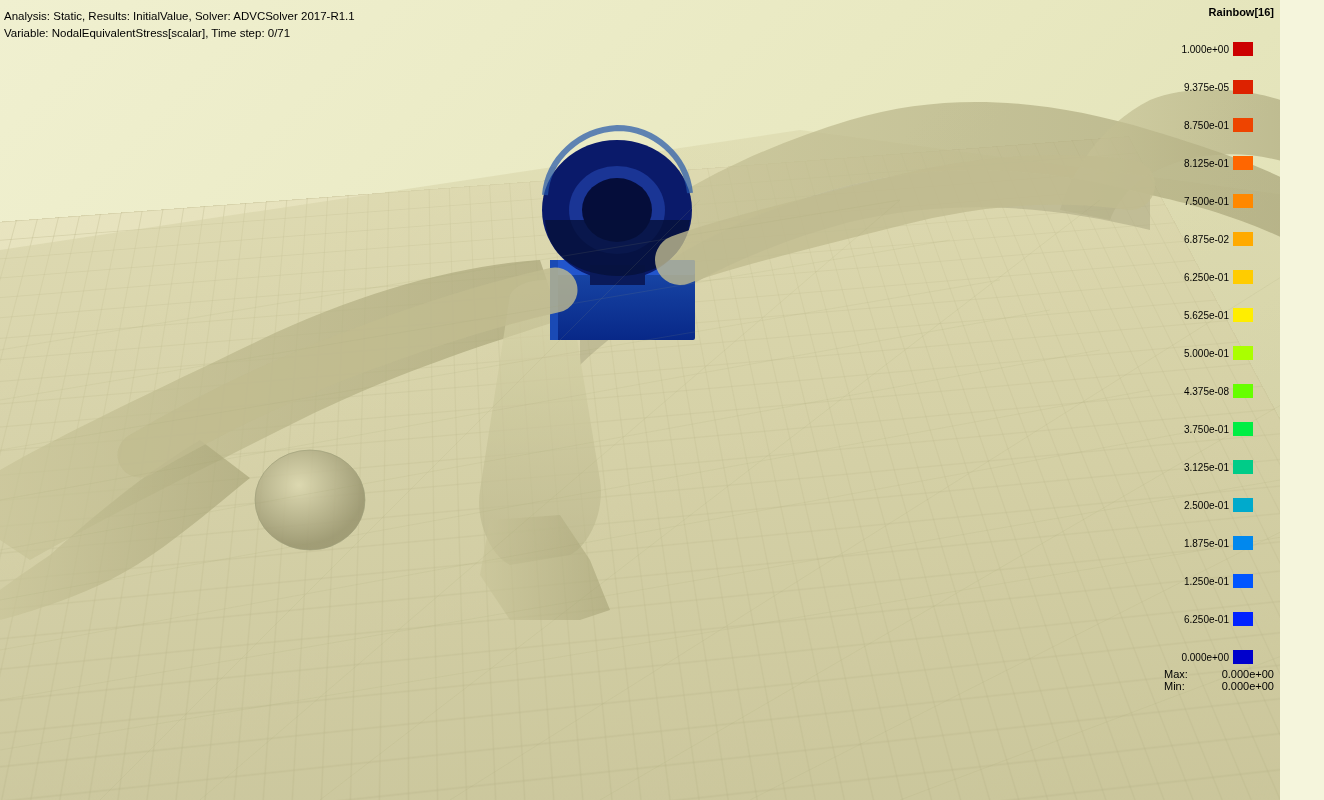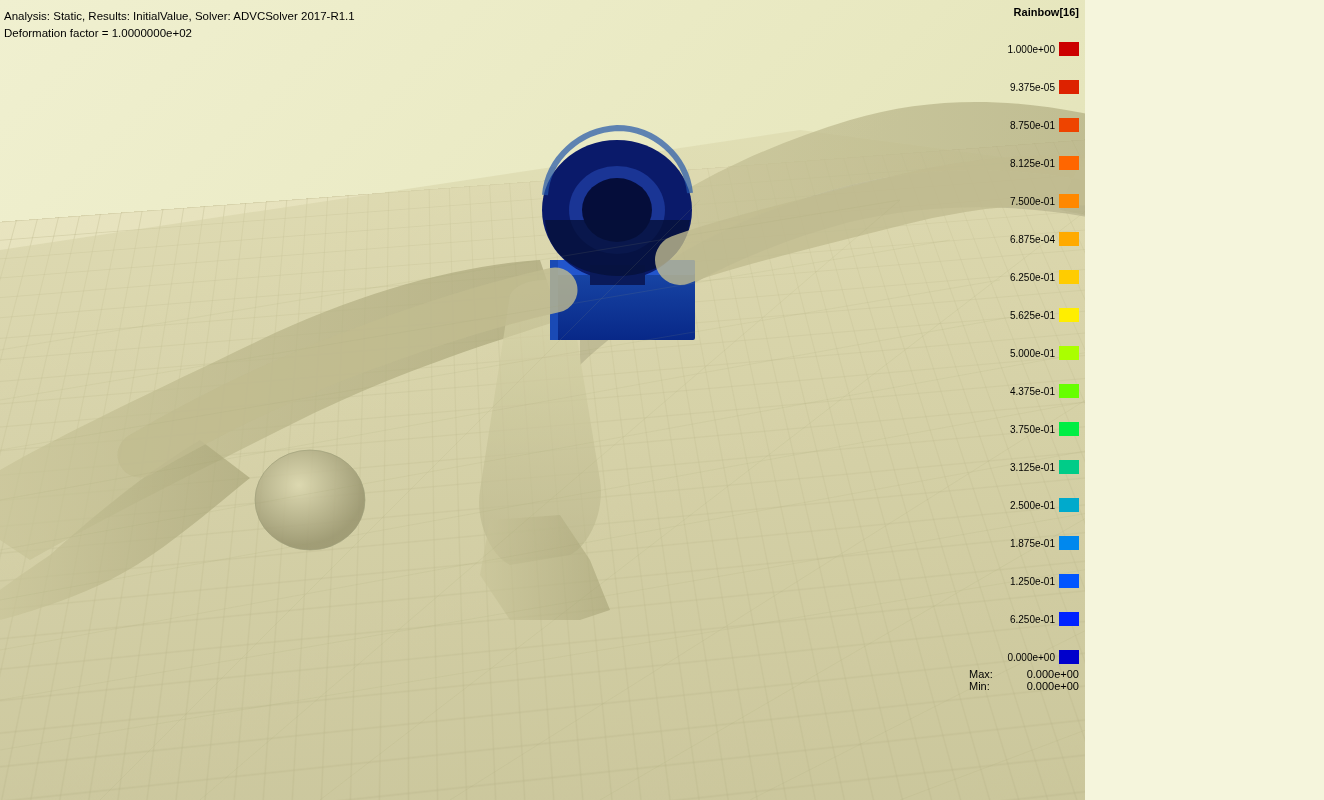--- a/index.html
+++ b/index.html
@@ -10,21 +10,21 @@
       background: #f5f5dc;
       font-family: Arial, sans-serif;
       font-size: 12px;
       color: #000;
       position: relative;
     }
 
     #viewport {
       position: absolute;
       top: 0; left: 0;
-      width: 1085px;
+      width: 1280px;
       height: 800px;
       background: linear-gradient(135deg, #f0f0d0 0%, #e8e8c0 50%, #dcdcb0 100%);
       overflow: hidden;
     }
 
     
     #info-overlay {
       position: absolute;
       top: 8px;
       left: 4px;
@@ -46,21 +46,20 @@
     #legend-title {
       font-size: 11px;
       font-weight: bold;
       text-align: right;
       margin-bottom: 10px;
     }
 
     .legend-bar {
       display: flex;
       align-items: center;
-      justify-content: flex-end;
       margin-bottom: 1px;
       margin-top: 24px;
     }
 
     .legend-label {
       font-size: 10px;
       margin-right: 4px;
       text-align: right;
       width: 65px;
     }
@@ -217,21 +216,21 @@
       <line x1="320" y1="800" x2="1100" y2="200" stroke="#a0a070" stroke-width="0.5"></line>
       <line x1="450" y1="800" x2="1324" y2="250" stroke="#a0a070" stroke-width="0.5"></line>
       <line x1="600" y1="800" x2="1324" y2="380" stroke="#a0a070" stroke-width="0.5"></line>
       <line x1="750" y1="800" x2="1324" y2="510" stroke="#a0a070" stroke-width="0.5"></line>
       <line x1="900" y1="800" x2="1324" y2="640" stroke="#a0a070" stroke-width="0.5"></line>
     </g>
   </svg>
 
   <div id="info-overlay">
     <div>Analysis: Static, Results: InitialValue, Solver: ADVCSolver 2017-R1.1</div>
-    <div>Deformation factor =  1.0000000e+02</div>
+    <div>Variable: NodalEquivalentStress[scalar], Time step: 0/71</div>
   </div>
 
   <div id="legend">
     <div id="legend-title">Rainbow[16]</div>
     <div id="legend-entries">
 
     <div class="legend-bar">
           <span class="legend-label">1.000e+00</span>
           <span class="legend-color" style="background-color: rgb(204, 0, 0);"></span>
         </div>
@@ -245,37 +244,37 @@
         </div>
         <div class="legend-bar">
           <span class="legend-label">8.125e-01</span>
           <span class="legend-color" style="background-color: rgb(255, 102, 0);"></span>
         </div>
         <div class="legend-bar">
           <span class="legend-label">7.500e-01</span>
           <span class="legend-color" style="background-color: rgb(255, 136, 0);"></span>
         </div>
         <div class="legend-bar">
-          <span class="legend-label">6.875e-04</span>
+          <span class="legend-label">6.875e-02</span>
           <span class="legend-color" style="background-color: rgb(255, 170, 0);"></span>
         </div>
         <div class="legend-bar">
           <span class="legend-label">6.250e-01</span>
           <span class="legend-color" style="background-color: rgb(255, 204, 0);"></span>
         </div>
         <div class="legend-bar">
           <span class="legend-label">5.625e-01</span>
           <span class="legend-color" style="background-color: rgb(255, 238, 0);"></span>
         </div>
         <div class="legend-bar">
           <span class="legend-label">5.000e-01</span>
           <span class="legend-color" style="background-color: rgb(170, 255, 0);"></span>
         </div>
         <div class="legend-bar">
-          <span class="legend-label">4.375e-01</span>
+          <span class="legend-label">4.375e-08</span>
           <span class="legend-color" style="background-color: rgb(102, 255, 0);"></span>
         </div>
         <div class="legend-bar">
           <span class="legend-label">3.750e-01</span>
           <span class="legend-color" style="background-color: rgb(0, 238, 68);"></span>
         </div>
         <div class="legend-bar">
           <span class="legend-label">3.125e-01</span>
           <span class="legend-color" style="background-color: rgb(0, 204, 136);"></span>
         </div>

